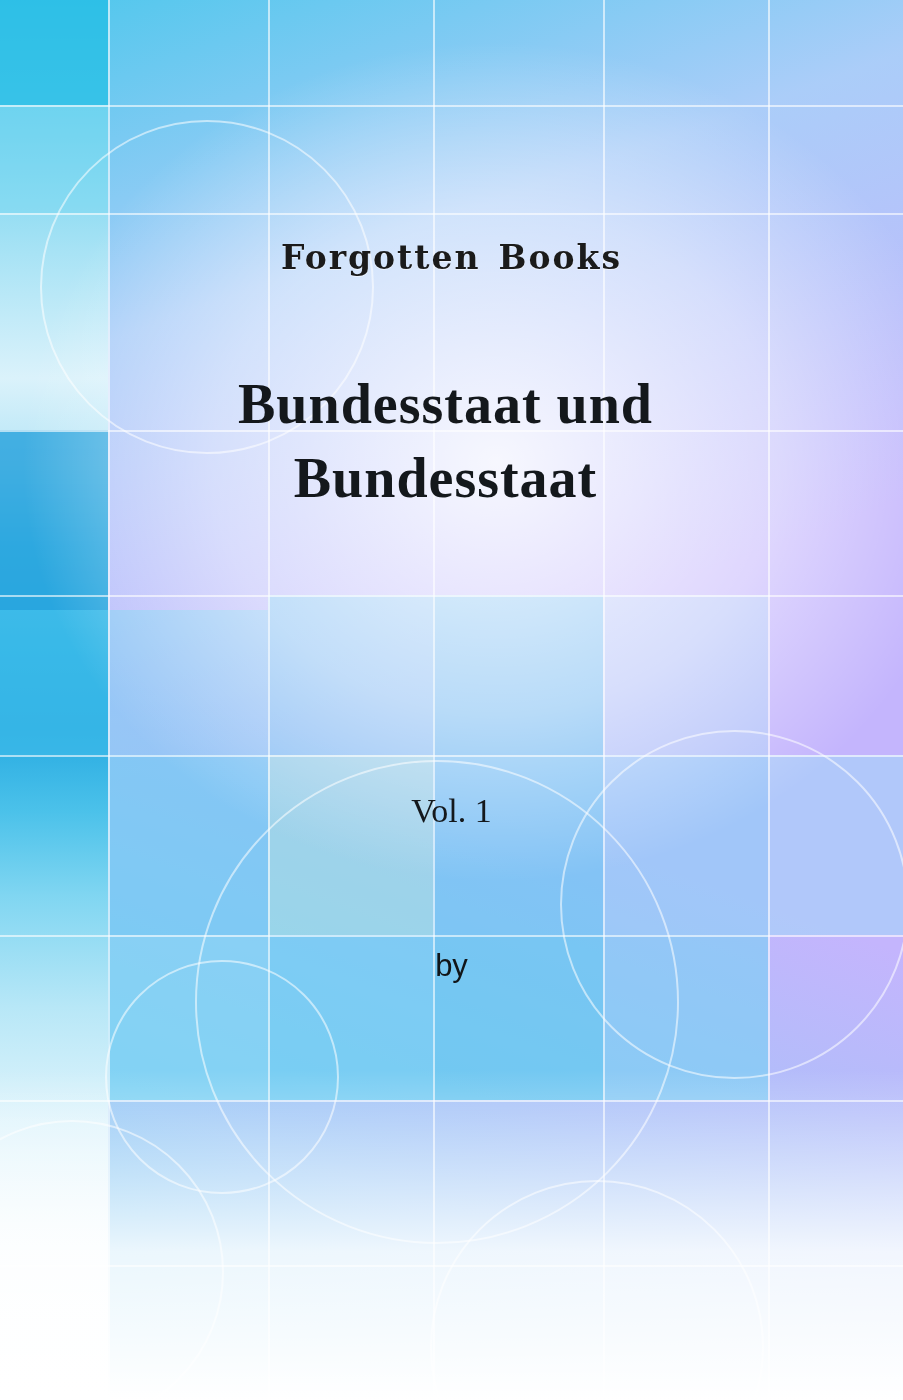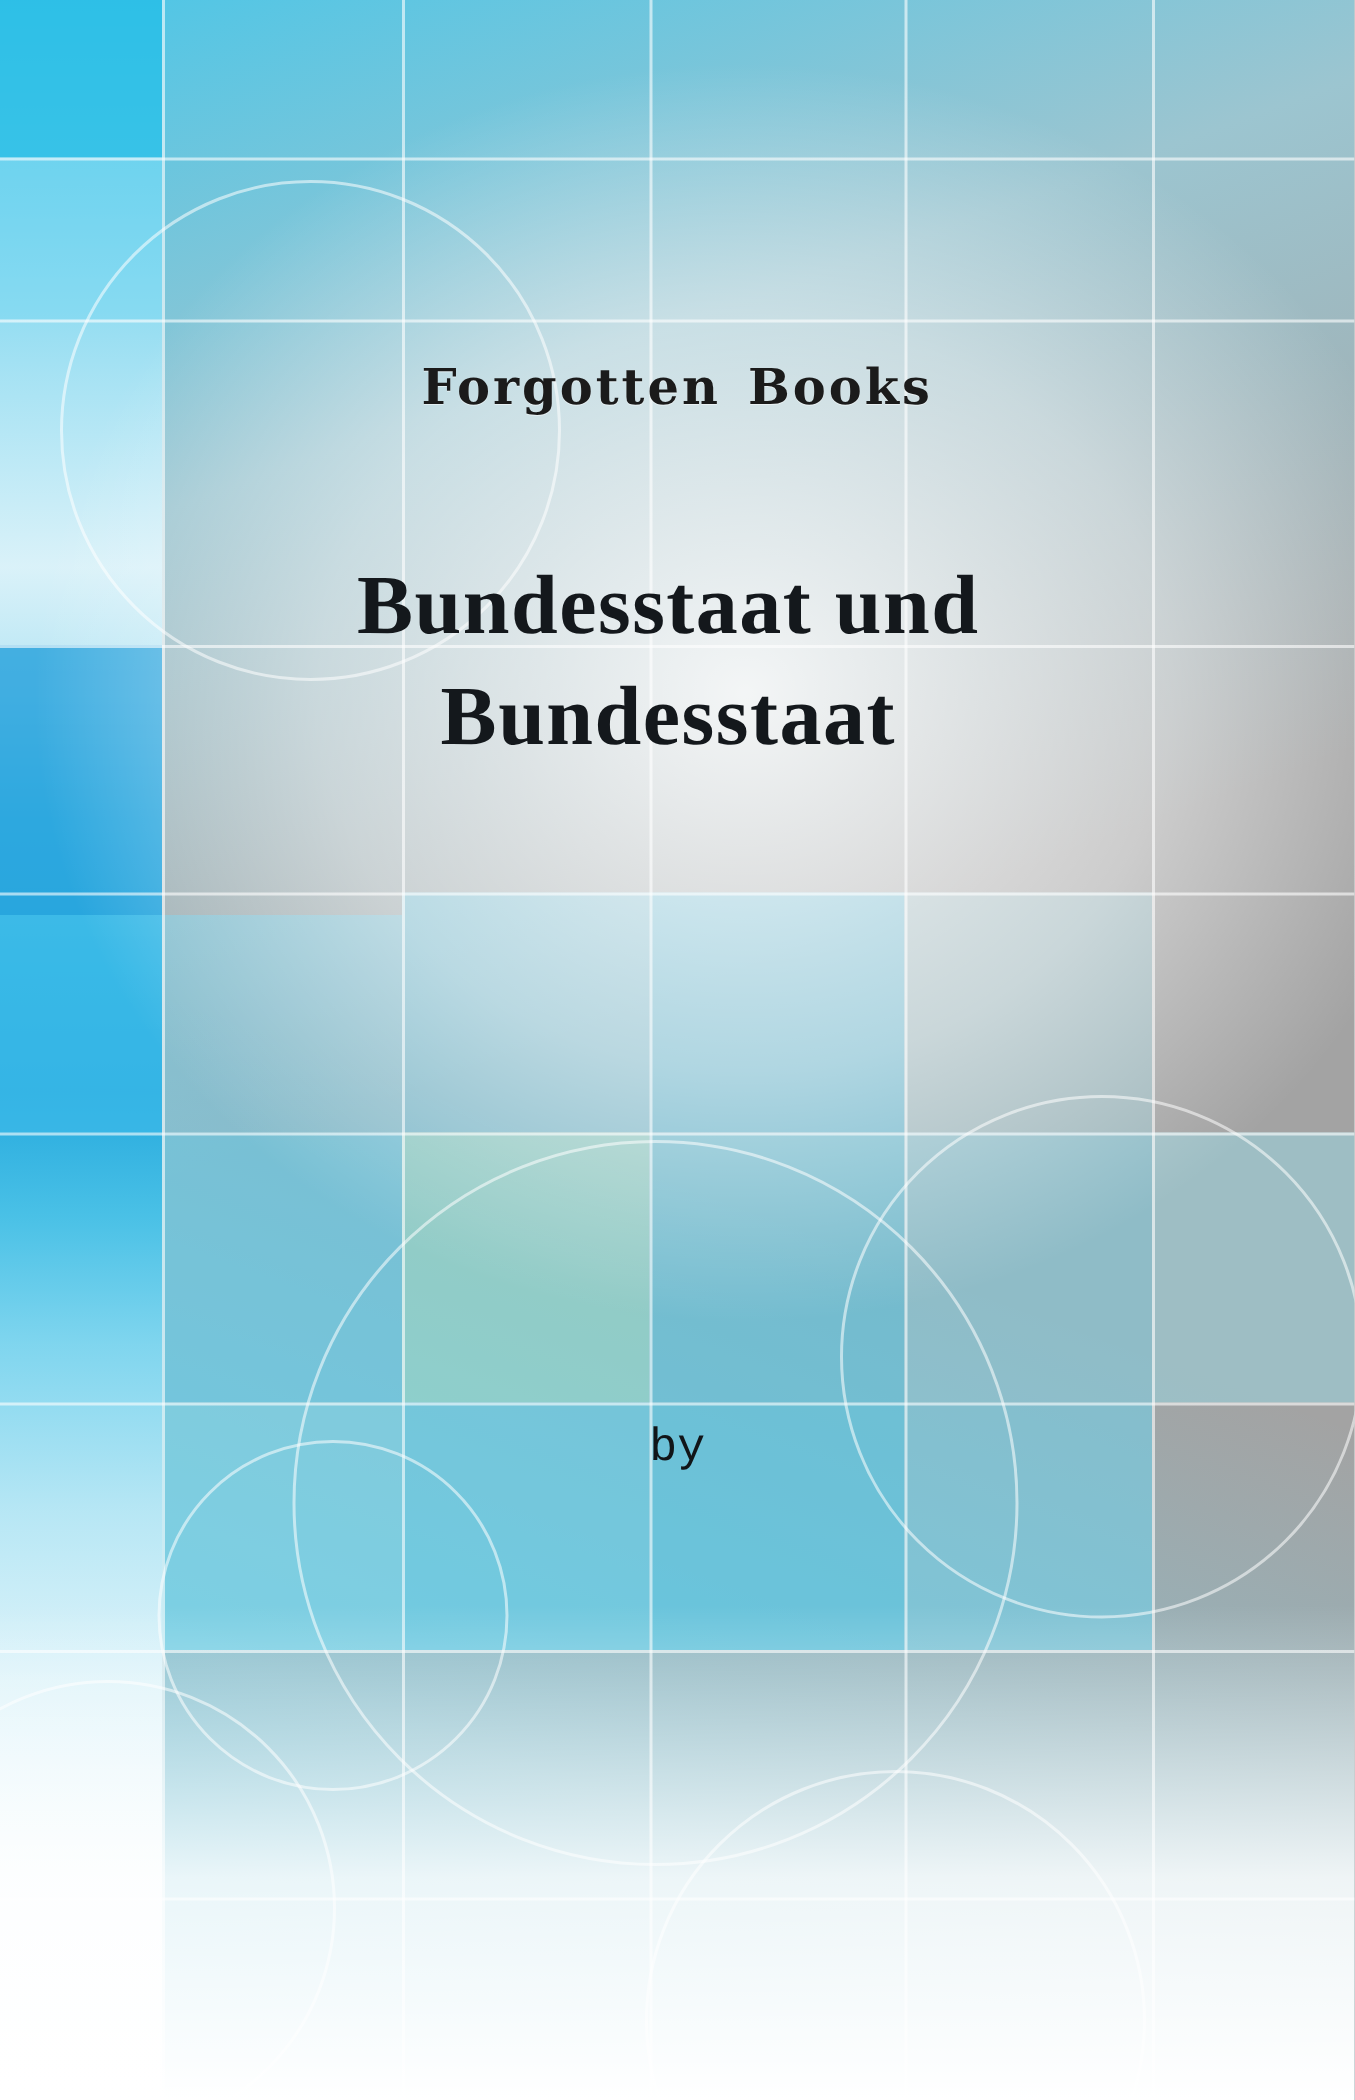--- a/index.html
+++ b/index.html
@@ -12,21 +12,21 @@
     height: 1400px;
     overflow: hidden;
     font-family: "Liberation Serif", serif;
   }
 
   .cover {
     position: relative;
     width: 903px;
     height: 1400px;
     overflow: hidden;
-    background: #a3a3a3;
+    background: #c4b5fd;
   }
 
   
   .bg {
     position: absolute;
     inset: 0;
     overflow: hidden;
   }
 
   
@@ -131,21 +131,21 @@
     left: 0; right: 0;
     font-family: "Liberation Serif", serif;
     font-size: 34px;
     color: #14181c;
   }
 
   .byline {
     position: absolute;
     top: 948px;
     left: 0; right: 0;
-    font-family: Liberation Mono, monospace;
+    font-family: Liberation Sans, sans-serif;
     font-size: 31px;
     color: #111518;
   }
 
   .author {
     position: absolute;
     top: 1004px;
     left: 0; right: 0;
     font-family: "DejaVu Serif", serif;
     font-weight: 700;
@@ -227,18 +227,19 @@
     </div>
 
     <div class="title">
       <span class="ln">Bundesstaat und</span>
       <span class="ln">Bundesstaat</span>
     </div>
 
     <div class="subtitle">
     </div>
 
+    <div class="volume">Vol. 1</div>
 
     <div class="byline">by</div>
 
 
   </div>
 </div>
 
 </body></html>

